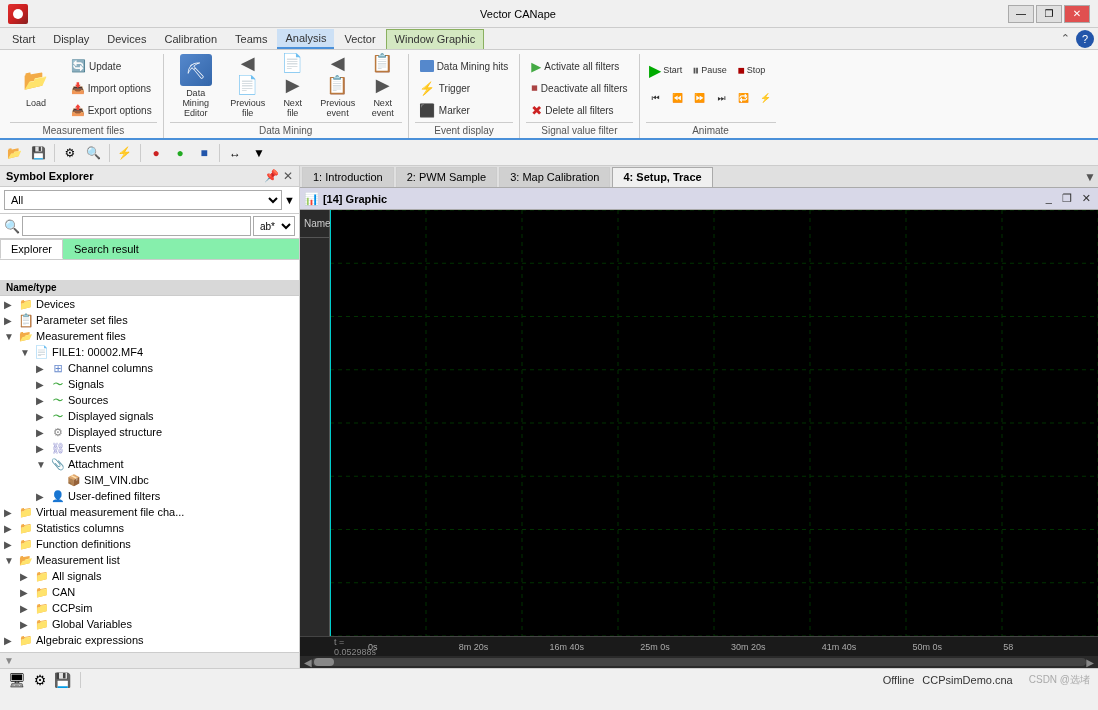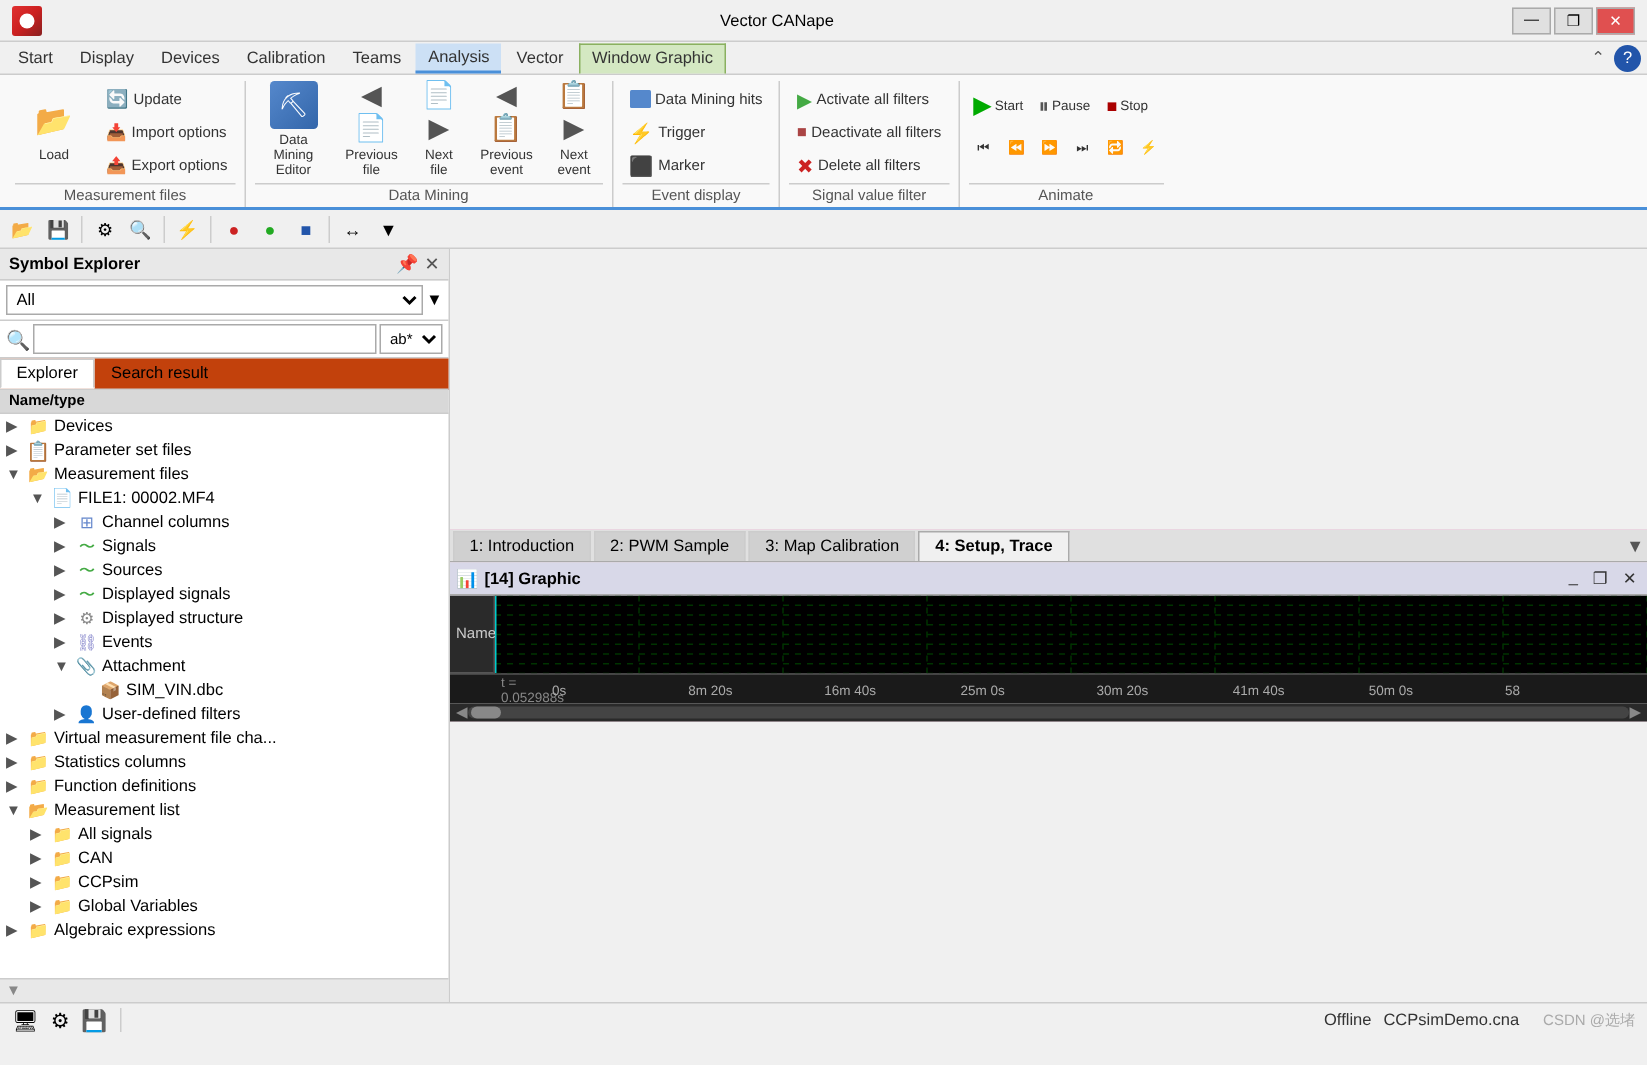--- a/index.html
+++ b/index.html
@@ -196,41 +196,42 @@
       flex: 1; height: 20px; border: 1px solid #aaa; font-size: 10px;
       padding: 1px 4px;
     }
     #se-search-mode {
       height: 20px; border: 1px solid #aaa; font-size: 10px;
       background: white; padding: 1px 2px;
     }
     #se-tabs {
       display: flex;
       border-bottom: 1px solid #ccc;
-      background: #c2410c;
+      background: #86efac;
     }
     .se-tab {
       padding: 3px 10px;
       font-size: 11px;
       cursor: pointer;
       border: 1px solid transparent;
       border-bottom: none;
     }
     .se-tab.active {
       background: white;
       border-color: #ccc;
       border-bottom: 1px solid white;
     }
     #se-tree-header {
       background: #d8d8d8;
       padding: 2px 6px;
       font-size: 10px;
       font-weight: bold;
       display: flex;
       border-bottom: 1px solid #ccc;
+      margin-top: 20px;
     }
     #se-tree {
       flex: 1;
       overflow-y: auto;
       font-size: 11px;
     }
     .tree-item {
       padding: 1px 4px;
       cursor: pointer;
       display: flex;
@@ -298,21 +299,21 @@
     #gw-name-col {
       width: 30px;
       background: #2a2a2a;
       border-right: 1px solid #555;
       display: flex;
       flex-direction: column;
     }
     #gw-name-header {
       color: #ccc;
       font-size: 10px;
-      padding: 20px 4px;
+      padding: 8px 4px;
       border-bottom: 1px solid #555;
     }
     #gw-chart {
       flex: 1;
       background: #000;
       position: relative;
       overflow: hidden;
     }
     .grid-svg {
       position: absolute;
@@ -598,21 +599,21 @@
   <div class="tb-btn">⚡</div>
   <div class="tb-sep"></div>
   <div class="tb-btn" style="color:#cc2222;">●</div>
   <div class="tb-btn" style="color:#22aa22;">●</div>
   <div class="tb-btn" style="color:#2255aa;">■</div>
   <div class="tb-sep"></div>
   <div class="tb-btn">↔</div>
   <div class="tb-btn">▼</div>
 </div>
 
-<div id="main" style="height: 502px; align-items: center;">
+<div id="main" style="height: 502px;">
 
   <div id="symbol-explorer">
     <div id="se-header">
       <span id="se-title">Symbol Explorer</span>
       <div id="se-controls">
         <span id="se-pin">📌</span>
         <span id="se-close">✕</span>
       </div>
     </div>
     <div id="se-dropdown">

